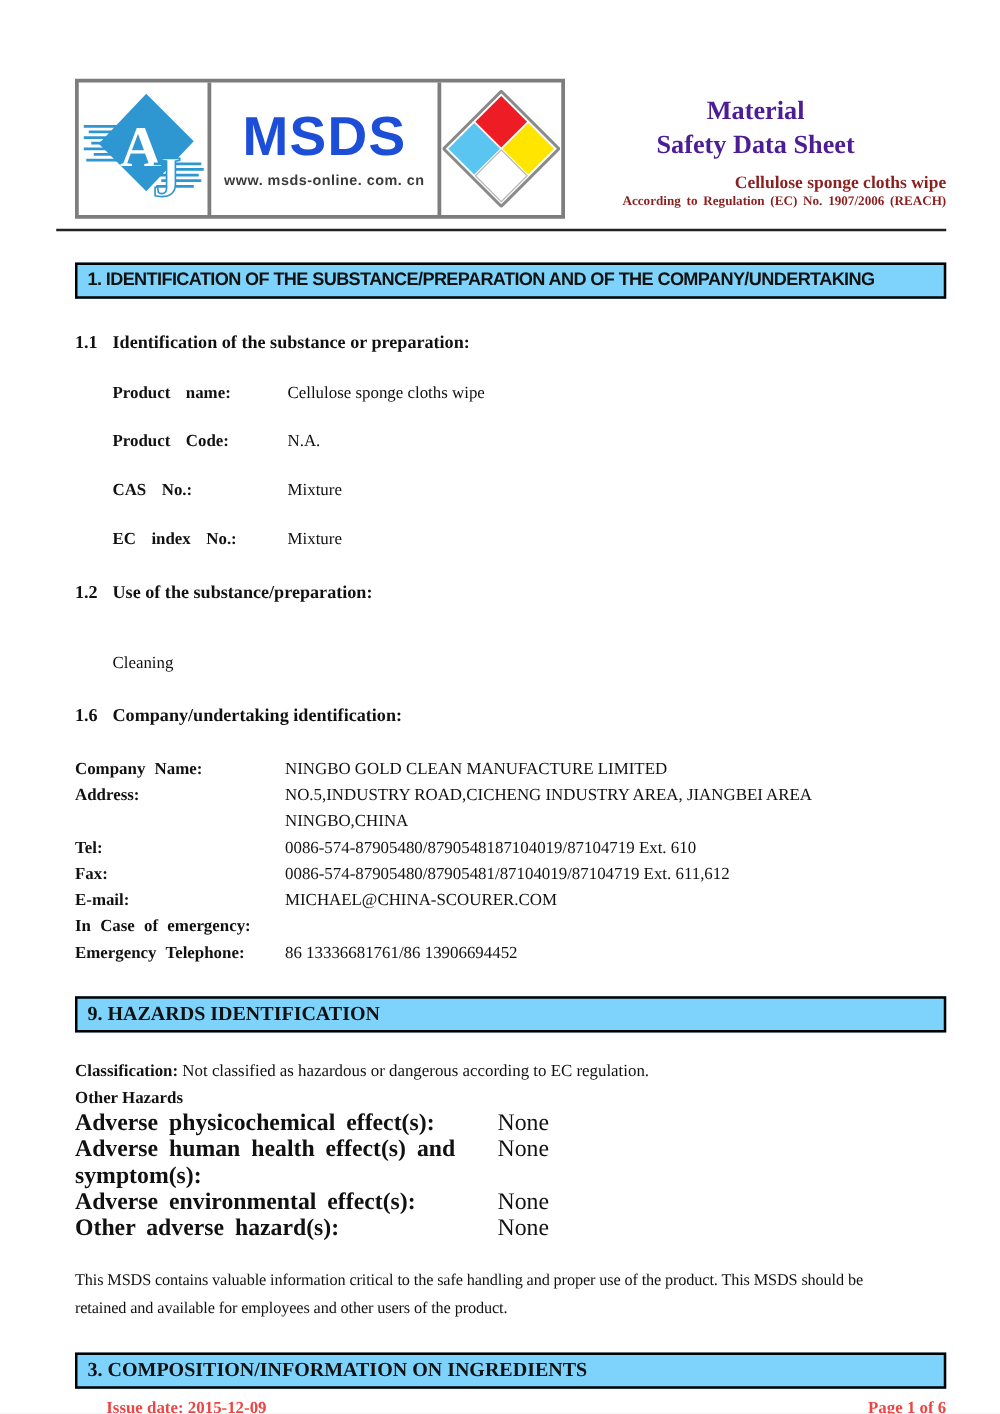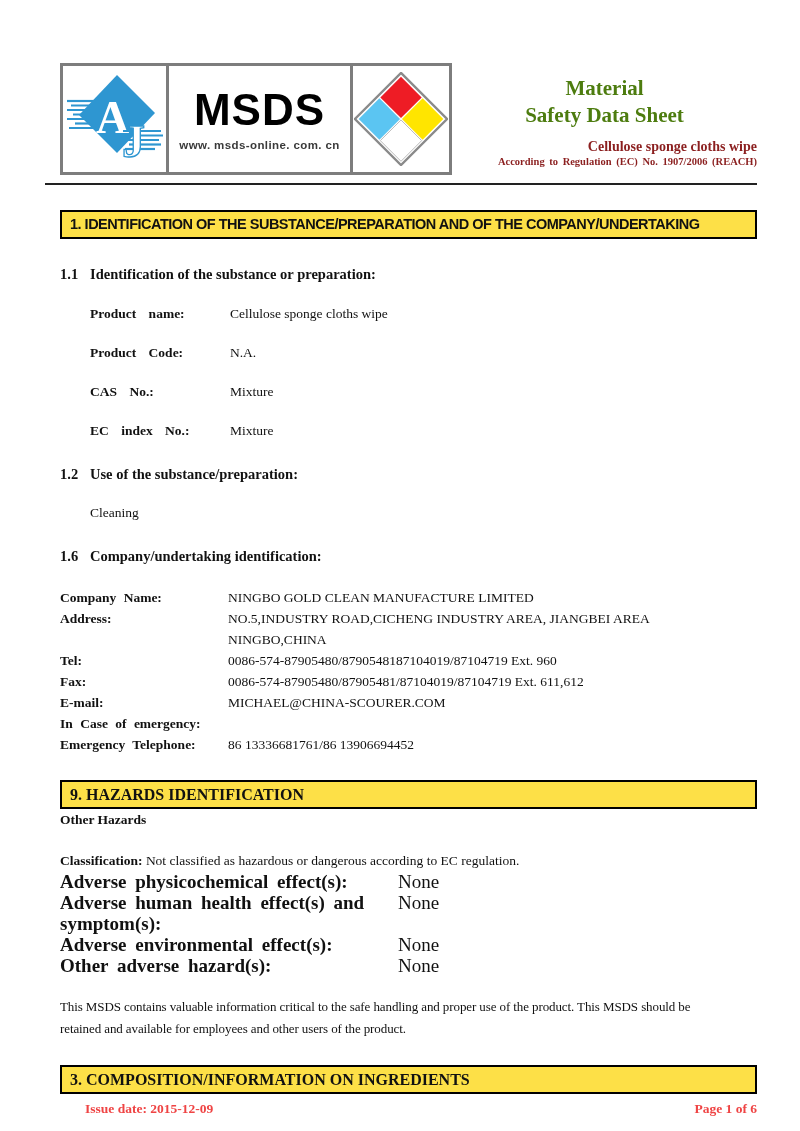--- a/index.html
+++ b/index.html
@@ -31,38 +31,38 @@
   .logo-cell { display: flex; align-items: center; justify-content: center; }
   .aj-cell   { width: 106px; border-right: 3px solid #7d7d7d; }
   .msds-cell { width: 184px; border-right: 3px solid #7d7d7d; flex-direction: column; }
   .nfpa-cell { flex: 1; }
   .msds-text {
     font-family: "Liberation Sans", "DejaVu Sans", sans-serif;
     font-weight: bold;
     font-size: 44px;
     line-height: 46px;
     letter-spacing: 1px;
-    color: #000000;
+    color: #1d4ed8;
   }
   .msds-url {
     font-family: "Liberation Sans", "DejaVu Sans", sans-serif;
     font-weight: bold;
     font-size: 11.5px;
     letter-spacing: 0.4px;
     color: #3a3a3a;
     margin-top: 6px;
   }
 
   .title-block { flex: 1; padding-top: 12px; }
   .doc-title {
     text-align: center;
     font-weight: bold;
     font-size: 21px;
     line-height: 27px;
-    color: #4d7c0f;
+    color: #4c1d95;
   }
   .product-line {
     text-align: right;
     font-weight: bold;
     font-size: 14px;
     color: #8b1f1f;
     margin-top: 10px;
   }
   .regulation-line {
     text-align: right;
@@ -79,21 +79,21 @@
     width: 712px;
     border-top: 2.5px solid #222222;
   }
 
   
   .section-bar {
     margin-top: 25px;
     height: 29px;
     line-height: 25px;
     border: 2px solid #000000;
-    background: #fde047;
+    background: #7dd3fc;
     padding-left: 8px;
     font-weight: bold;
     white-space: nowrap;
     overflow: hidden;
   }
   .bar-sans {
     font-family: "Liberation Sans", "DejaVu Sans", sans-serif;
     font-size: 14.5px;
     letter-spacing: -0.5px;
   }
@@ -110,21 +110,21 @@
   }
   .sub-num { display: inline-block; width: 30px; }
 
   .kv11 { margin-top: 23px; padding-left: 30px; font-size: 13.5px; }
   .kv11 .kv-label {
     display: inline-block;
     width: 140px;
     font-weight: bold;
     word-spacing: 9px;
   }
-  .plain-value { margin-top: 22px; padding-left: 30px; font-size: 13.5px; }
+  .plain-value { margin-top: 39px; padding-left: 30px; font-size: 13.5px; }
 
   .kv13-block { margin-top: 22px; }
   .kv13 { display: flex; font-size: 13.5px; line-height: 21px; }
   .kv13 .kv-label {
     width: 168px;
     flex-shrink: 0;
     font-weight: bold;
     word-spacing: 4px;
   }
   .kv13 .kv-value { flex: 1; }
@@ -249,21 +249,21 @@
         <span class="kv-label">Company Name:</span>
           <span class="kv-value">NINGBO GOLD CLEAN MANUFACTURE LIMITED</span>
       </div>
       <div class="kv13">
         <span class="kv-label">Address:</span>
           <span class="kv-value preline">NO.5,INDUSTRY ROAD,CICHENG INDUSTRY AREA, JIANGBEI AREA
 NINGBO,CHINA</span>
       </div>
       <div class="kv13">
         <span class="kv-label">Tel:</span>
-          <span class="kv-value">0086-574-87905480/8790548187104019/87104719 Ext. 960</span>
+          <span class="kv-value">0086-574-87905480/8790548187104019/87104719 Ext. 610</span>
       </div>
       <div class="kv13">
         <span class="kv-label">Fax:</span>
           <span class="kv-value">0086-574-87905480/87905481/87104019/87104719 Ext. 611,612</span>
       </div>
       <div class="kv13">
         <span class="kv-label">E-mail:</span>
           <span class="kv-value">MICHAEL@CHINA-SCOURER.COM</span>
       </div>
       <div class="kv13">
@@ -271,24 +271,24 @@
           <span class="kv-value"></span>
       </div>
       <div class="kv13">
         <span class="kv-label">Emergency Telephone:</span>
           <span class="kv-value">86 13336681761/86 13906694452</span>
       </div>
     </div>
 
     <div class="section-bar bar-serif">9. HAZARDS IDENTIFICATION</div>
 
-    <div class="s2-line bold">Other Hazards</div>
     <div class="s2-line s2-first">
       <span class="bold">Classification:</span><span> Not classified as hazardous or dangerous according to EC regulation.</span>
     </div>
+    <div class="s2-line bold">Other Hazards</div>
 
     <div class="kv2">
       <span class="kv-label">Adverse physicochemical effect(s):</span>
         <span class="kv-value">None</span>
     </div>
     <div class="kv2">
       <span class="kv-label">Adverse human health effect(s) and symptom(s):</span>
         <span class="kv-value">None</span>
     </div>
     <div class="kv2">

